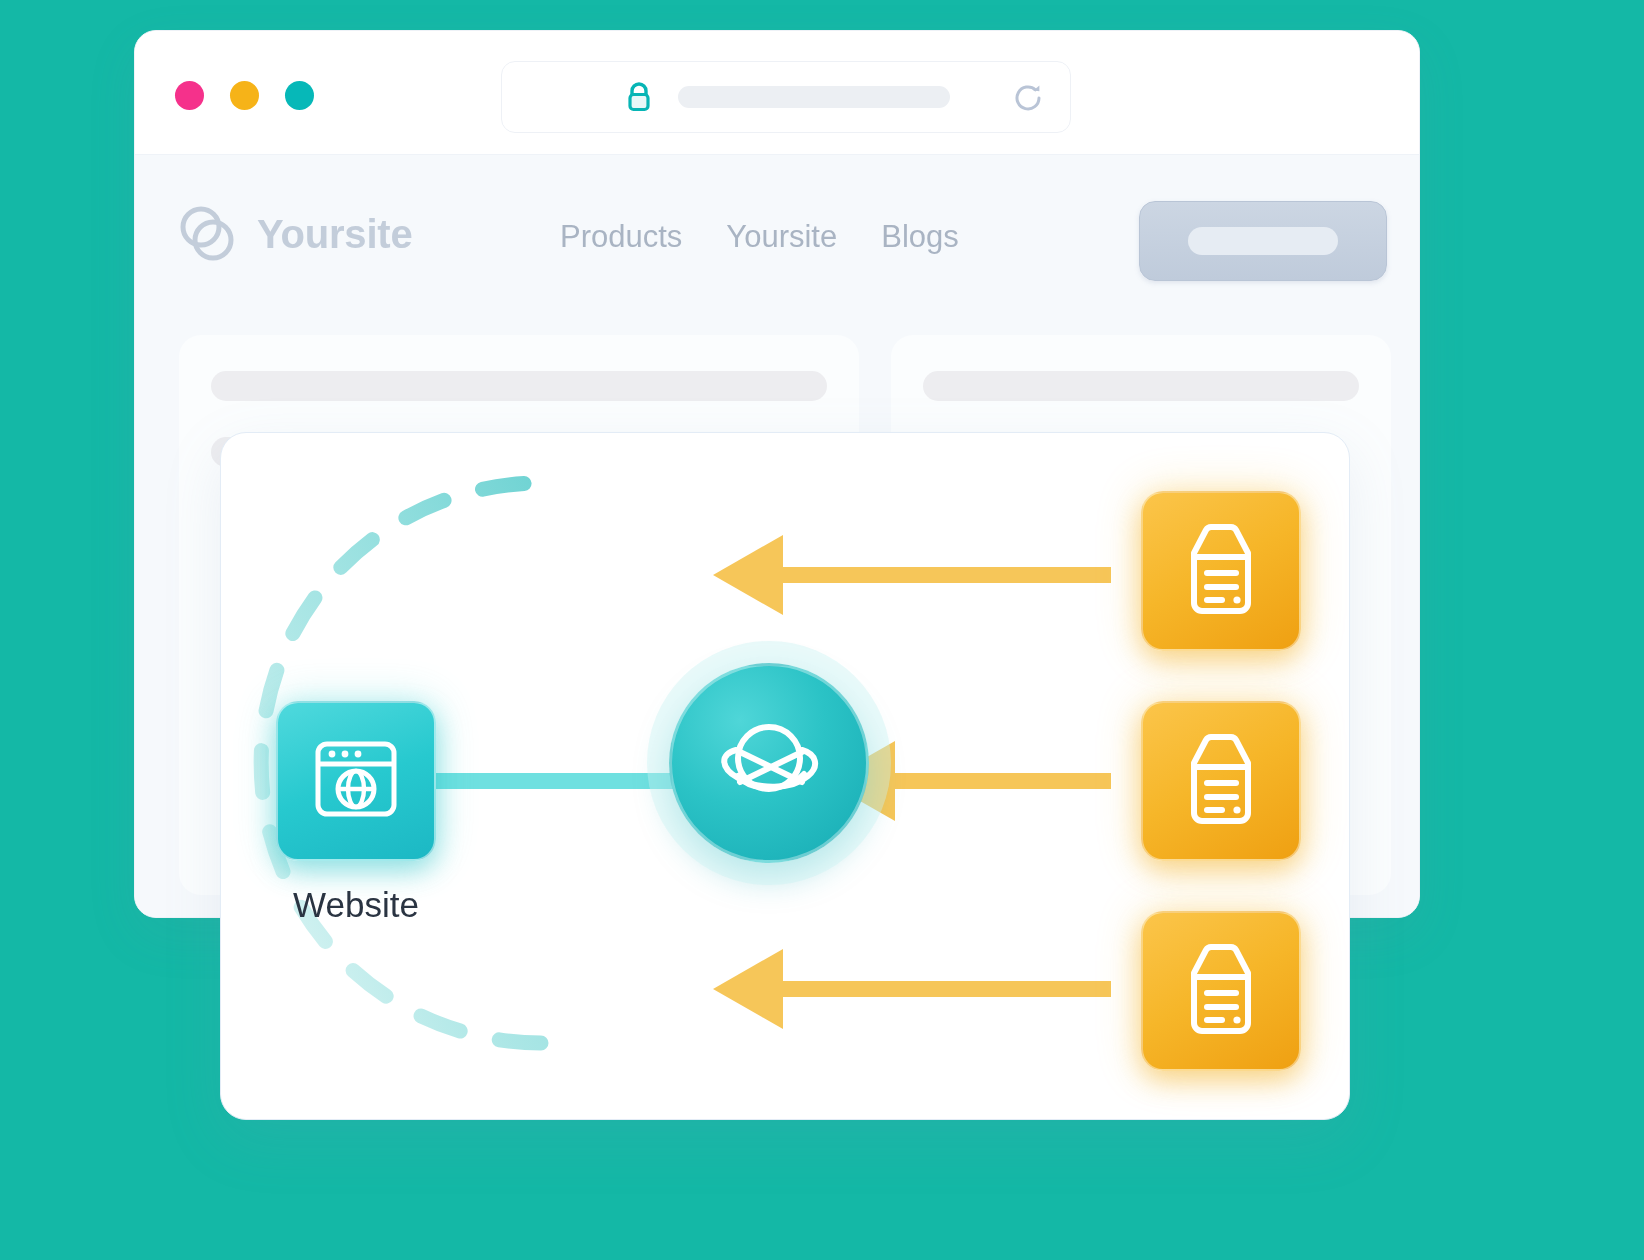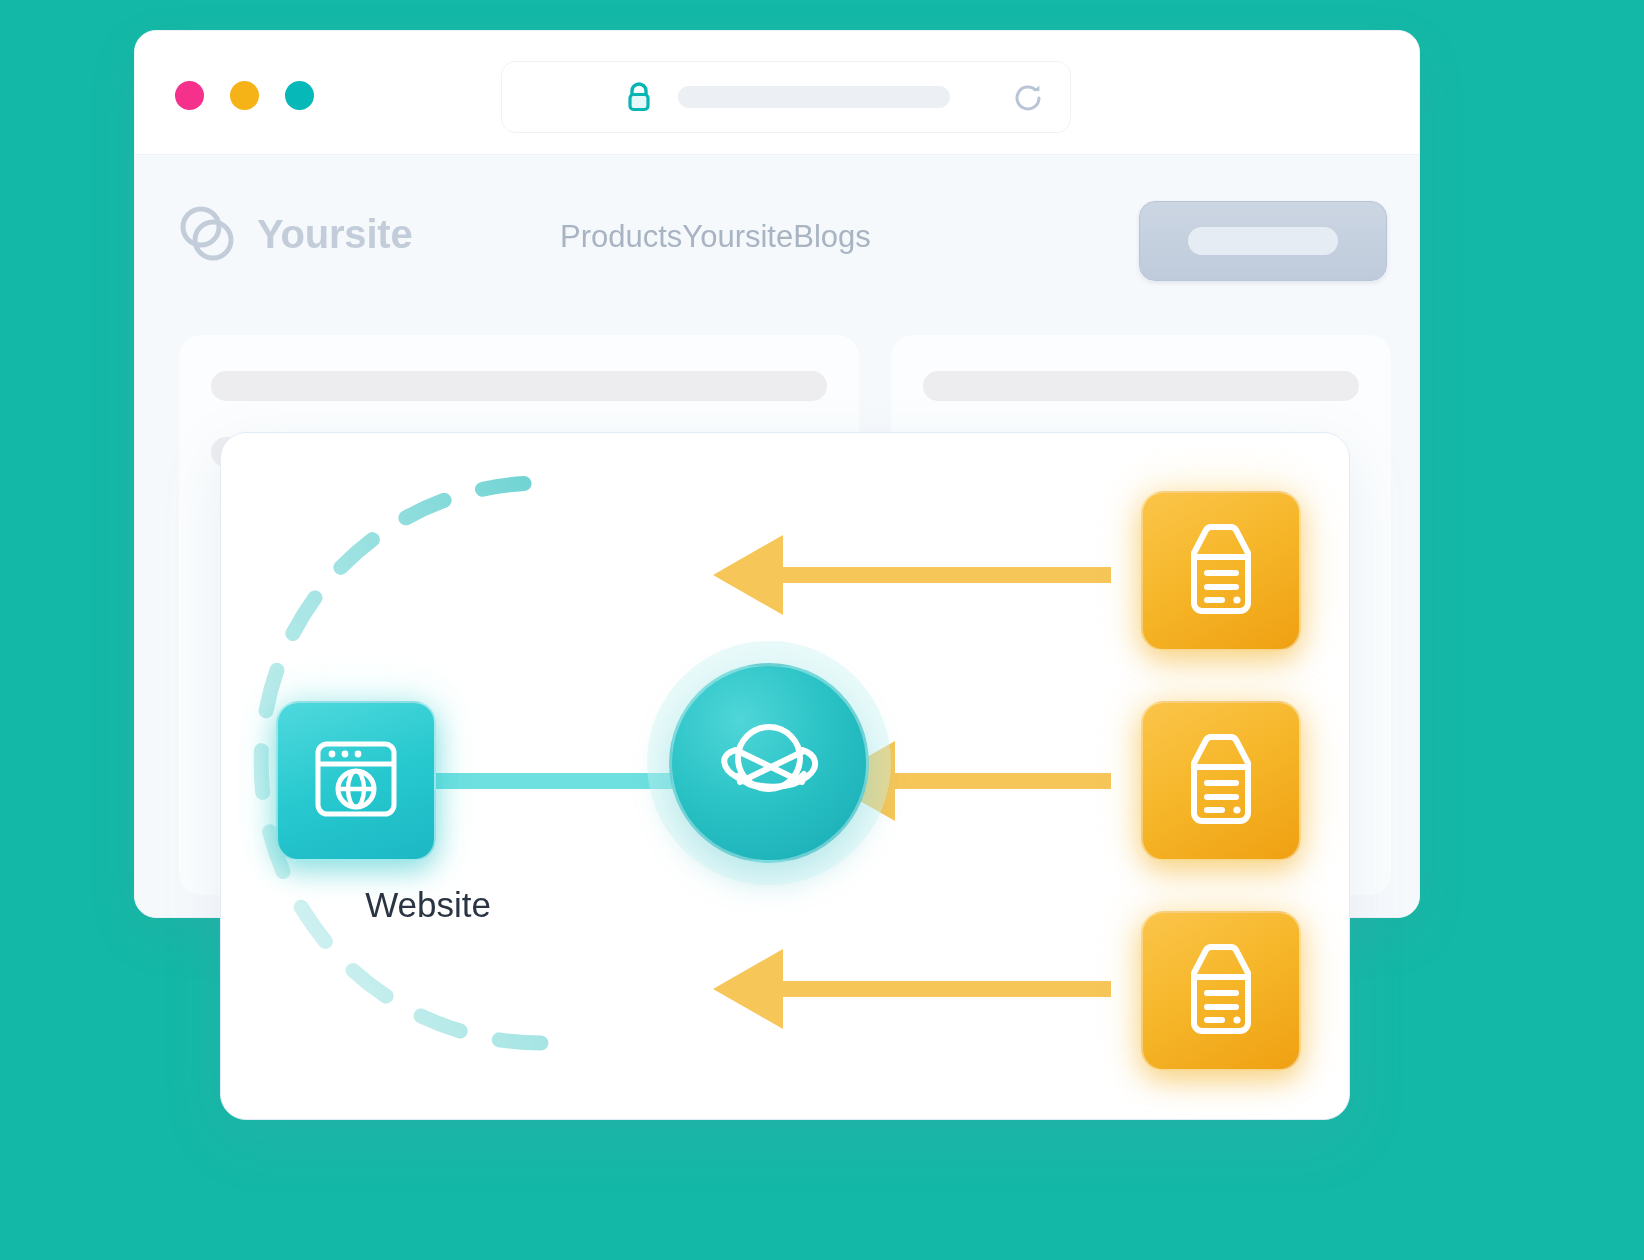--- a/index.html
+++ b/index.html
@@ -64,21 +64,21 @@
   .brand {
     position: absolute; left: 42px; top: 48px;
     display: flex; align-items: center; gap: 18px;
   }
   .brand-mark { width: 62px; height: 62px; }
   .brand-name {
     font-size: 40px; font-weight: 700; color: #c3cdda; letter-spacing: -0.2px;
   }
   .nav-links {
     position: absolute; left: 425px; top: 64px;
-    display: flex; 
+    display: flex; gap: 44px;
   }
   .nav-link { font-size: 31px; font-weight: 500; color: #a9b4c3; }
   .cta {
     position: absolute; right: 32px; top: 46px;
     width: 248px; height: 80px;
     border-radius: 16px;
     background: linear-gradient(180deg, #ccd6e3 0%, #bfcbdb 100%);
     border: 1px solid #b9c5d6;
     display: flex; align-items: center; justify-content: center;
     box-shadow: 0 2px 5px rgba(120,140,170,0.18);
@@ -118,21 +118,21 @@
     position: absolute; left: 55px; top: 268px;
     width: 160px; height: 160px;
     border-radius: 22px;
     background: linear-gradient(160deg, #4fd9dd 0%, #27c9cf 50%, #1cb8c4 100%);
     border: 2px solid rgba(255,255,255,0.5);
     box-shadow: 0 10px 26px rgba(32,190,196,0.40), 0 0 40px rgba(60,215,215,0.30);
     display: flex; align-items: center; justify-content: center;
   }
   .web-label {
     position: absolute; left: 0; top: 452px; width: 270px;
-    text-align: right;
+    text-align: center;
     font-size: 35px; color: #2a3442; font-weight: 400;
   }
   .hub {
     position: absolute; left: 448px; top: 230px;
     width: 200px; height: 200px; border-radius: 50%;
     background: radial-gradient(circle at 35% 28%, #4fd6d8 0%, #2bc3c6 45%, #16aab3 100%);
     border: 3px solid rgba(255,255,255,0.35);
     box-shadow: 0 0 0 22px rgba(200,242,243,0.40), 0 14px 34px rgba(24,170,180,0.35);
     display: flex; align-items: center; justify-content: center;
   }

